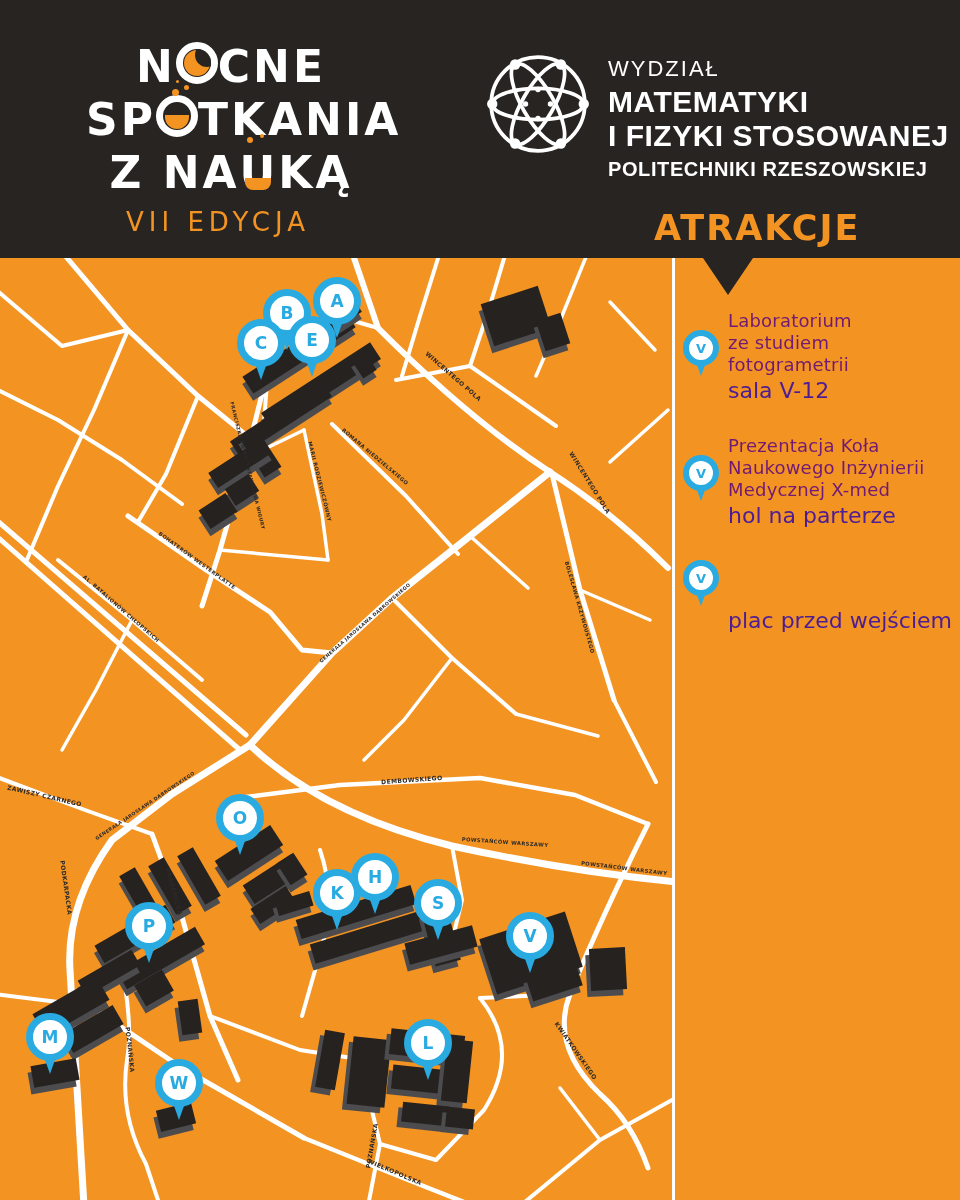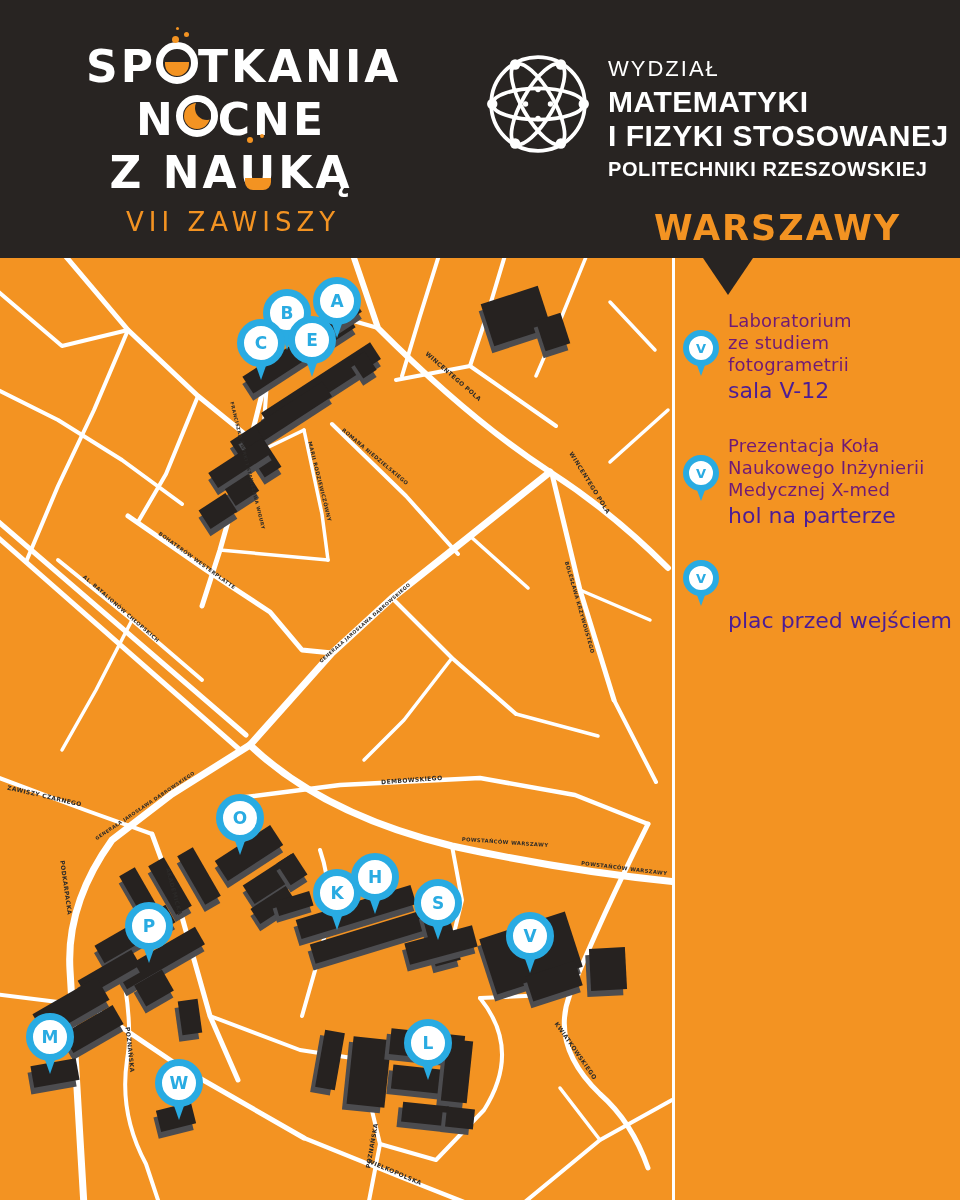--- a/index.html
+++ b/index.html
@@ -69,24 +69,24 @@
   .attr-item .pin-sm{margin-bottom:27px;}
   .attr-title{font-weight:400;font-size:18px;line-height:22px;letter-spacing:.2px;color:#701a75;white-space:pre-line;}
   .attr-loc{font-weight:400;font-size:22px;line-height:24px;color:#4c1d95;margin-top:3px;}
 </style>
 </head>
 <body>
 
 <div class="header">
 
   <div class="logo">
+    <div class="logo-line"><span>N</span><span class="o-moon"><span class="hid">O</span><i class="moon-in"></i><i class="moon-bite"></i></span><span>CNE</span></div>
     <div class="logo-line"><span>SP</span><span class="o-flask"><span class="hid">O</span><i class="flask-liq"></i><i class="flask-bub"></i></span><span>TKANIA</span></div>
-    <div class="logo-line"><span>N</span><span class="o-moon"><span class="hid">O</span><i class="moon-in"></i><i class="moon-bite"></i></span><span>CNE</span></div>
     <div class="logo-line"><span>Z NA</span><span class="u-flask"><span>U</span><i class="u-bub"></i><i class="u-liq"></i></span><span>KĄ</span></div>
-    <div class="edition">VII ZAWISZY</div>
+    <div class="edition">VII EDYCJA</div>
   </div>
 
   <div class="faculty">
     <svg class="atom" viewBox="0 0 100 100">
       <g stroke="#fff" stroke-width="3.6" fill="none">
         <circle cx="50" cy="50" r="45"></circle>
         <ellipse cx="50" cy="50" rx="44" ry="15"></ellipse>
         <ellipse cx="50" cy="50" rx="44" ry="15" transform="rotate(60 50 50)"></ellipse>
         <ellipse cx="50" cy="50" rx="44" ry="15" transform="rotate(120 50 50)"></ellipse>
       </g>
@@ -104,21 +104,21 @@
       </g>
     </svg>
     <div class="fac-text">
       <div class="fac-l1">WYDZIAŁ</div>
       <div class="fac-l2">MATEMATYKI</div>
       <div class="fac-l3">I FIZYKI STOSOWANEJ</div>
       <div class="fac-l4">POLITECHNIKI RZESZOWSKIEJ</div>
     </div>
   </div>
 
-  <div class="atrakcje">WARSZAWY</div>
+  <div class="atrakcje">ATRAKCJE</div>
 </div>
 
 <div class="map">
   <svg width="672" height="942" viewBox="0 0 672 942">
 
     <g stroke="#fff" fill="none" stroke-linecap="round" stroke-linejoin="round">
 
       <path d="M352,-6 L378,70 Q470,162 550,214 Q612,254 668,310" stroke-width="6"></path>
       <path d="M550,214 L470,278 L392,340 L332,395 L250,487 L172,536 L112,582 Q66,646 70,712 L84,948" stroke-width="7"></path>
       <path d="M-6,260 L246,477" stroke-width="5"></path>

